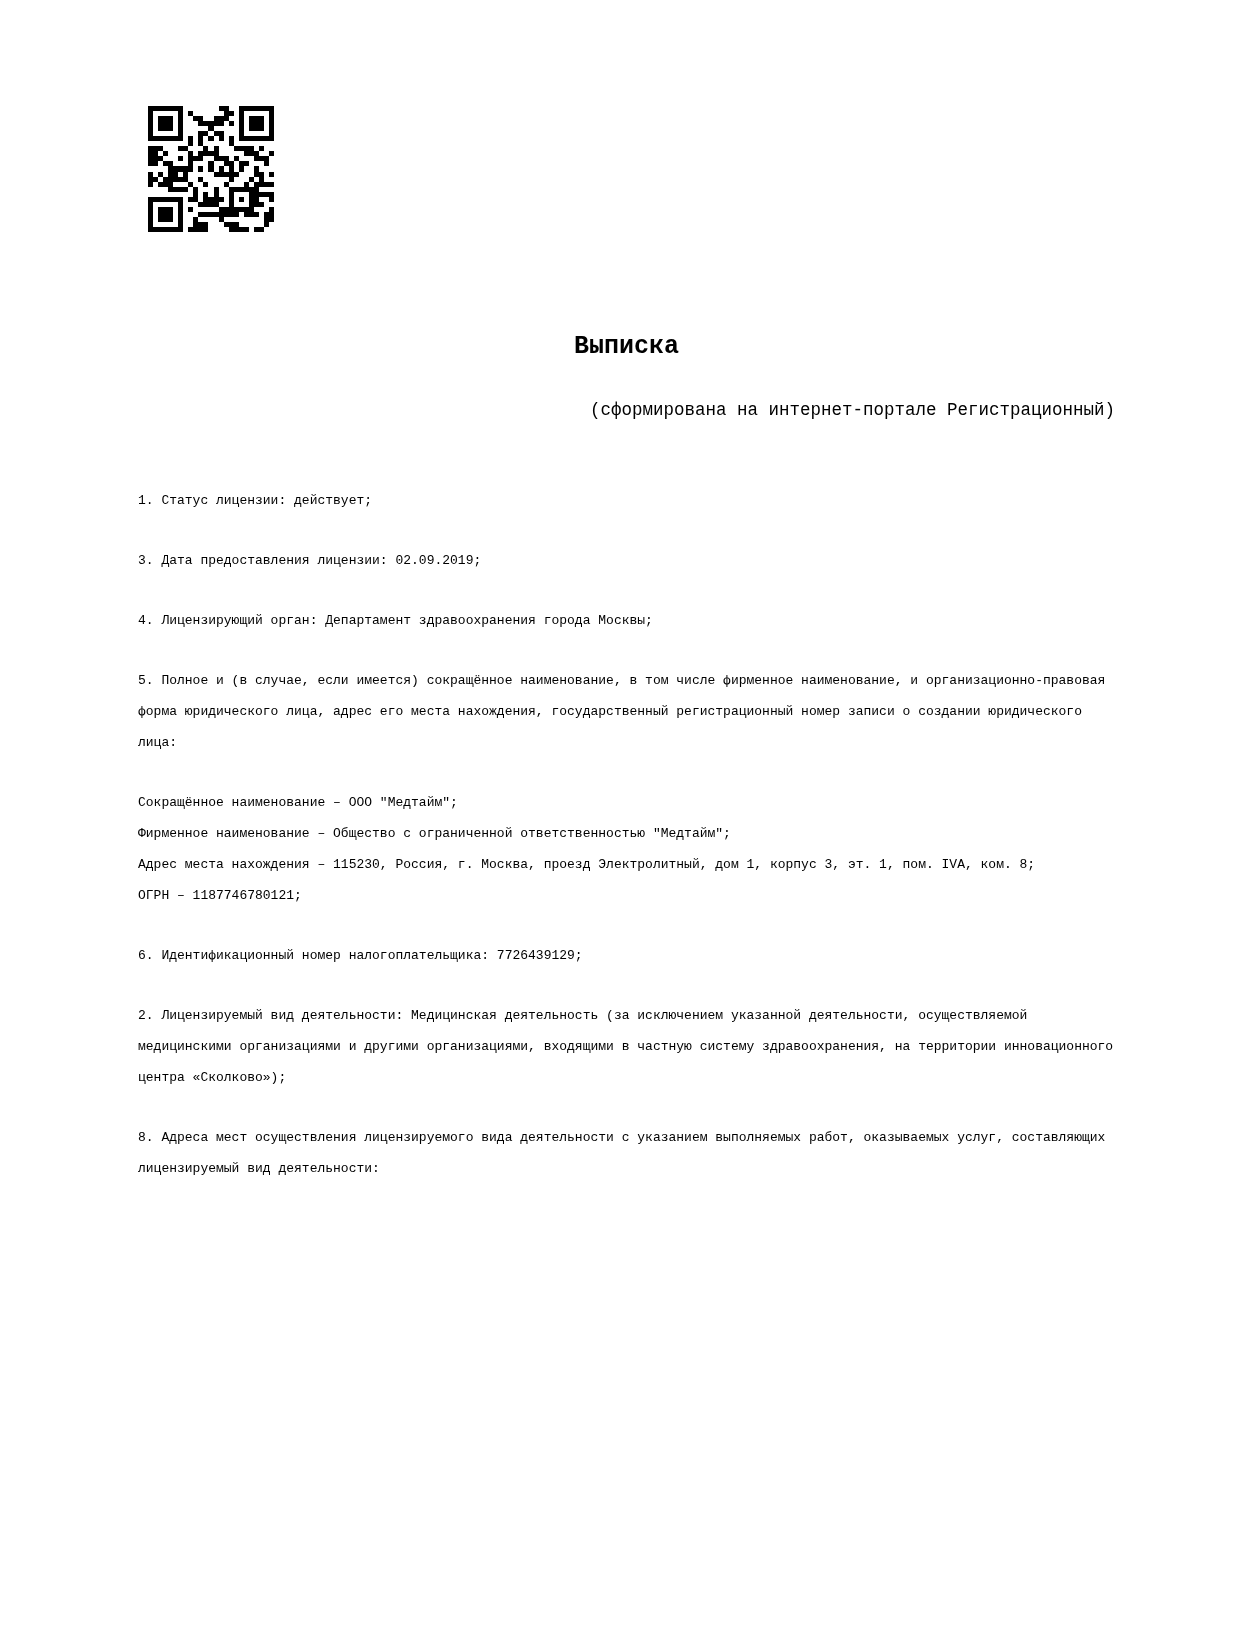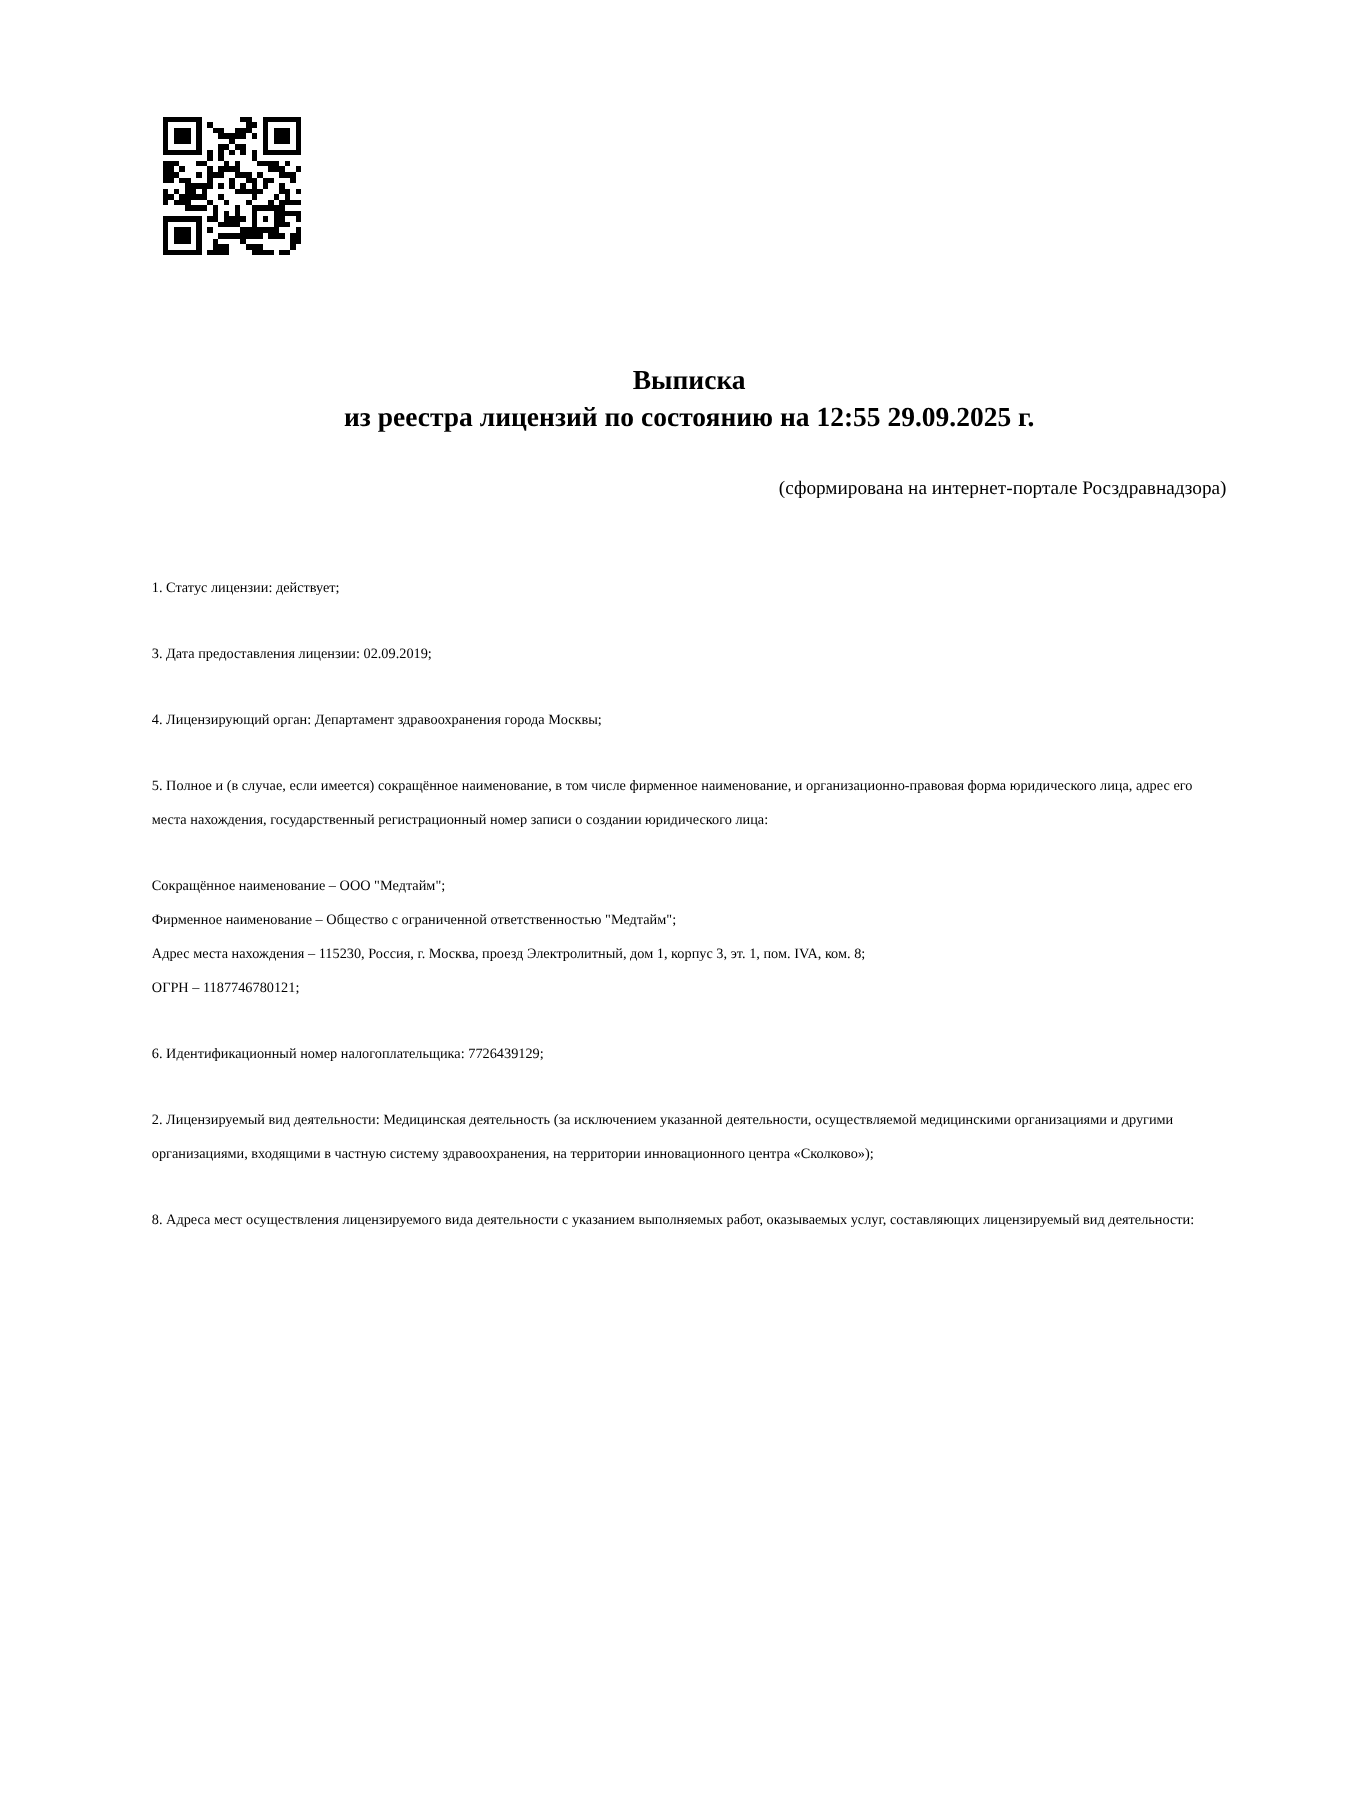--- a/index.html
+++ b/index.html
@@ -6,21 +6,21 @@
     margin: 0;
     padding: 0;
     background: #ffffff;
   }
   .page {
     position: relative;
     width: 1240px;
     height: 1650px;
     background: #ffffff;
     color: #000000;
-    font-family: Liberation Serif, serif;
+    font-family: Liberation Mono, monospace;
     overflow: hidden;
   }
   .qr {
     position: absolute;
     left: 148px;
     top: 106px;
     width: 126px;
     height: 126px;
   }
   .content {
@@ -372,24 +372,23 @@
         <rect x="19" y="24" width="1" height="1"></rect>
         <rect x="21" y="24" width="1" height="1"></rect>
         <rect x="22" y="24" width="1" height="1"></rect>
       </g>
     </svg>
 
   <div class="content">
 
     <div class="title">
       <div>Выписка</div>
-      <div>из реестра лицензий по состоянию на 12:55 29.09.2025 г.</div>
     </div>
 
-    <div class="subtitle">(сформирована на интернет-портале Росздравнадзора)</div>
+    <div class="subtitle">(сформирована на интернет-портале Регистрационный)</div>
 
     <div class="body">
 
       <p class="para">1. Статус лицензии: действует;</p>
 
 
       <p class="para">3. Дата предоставления лицензии: 02.09.2019;</p>
 
       <p class="para">4. Лицензирующий орган: Департамент здравоохранения города Москвы;</p>
 

